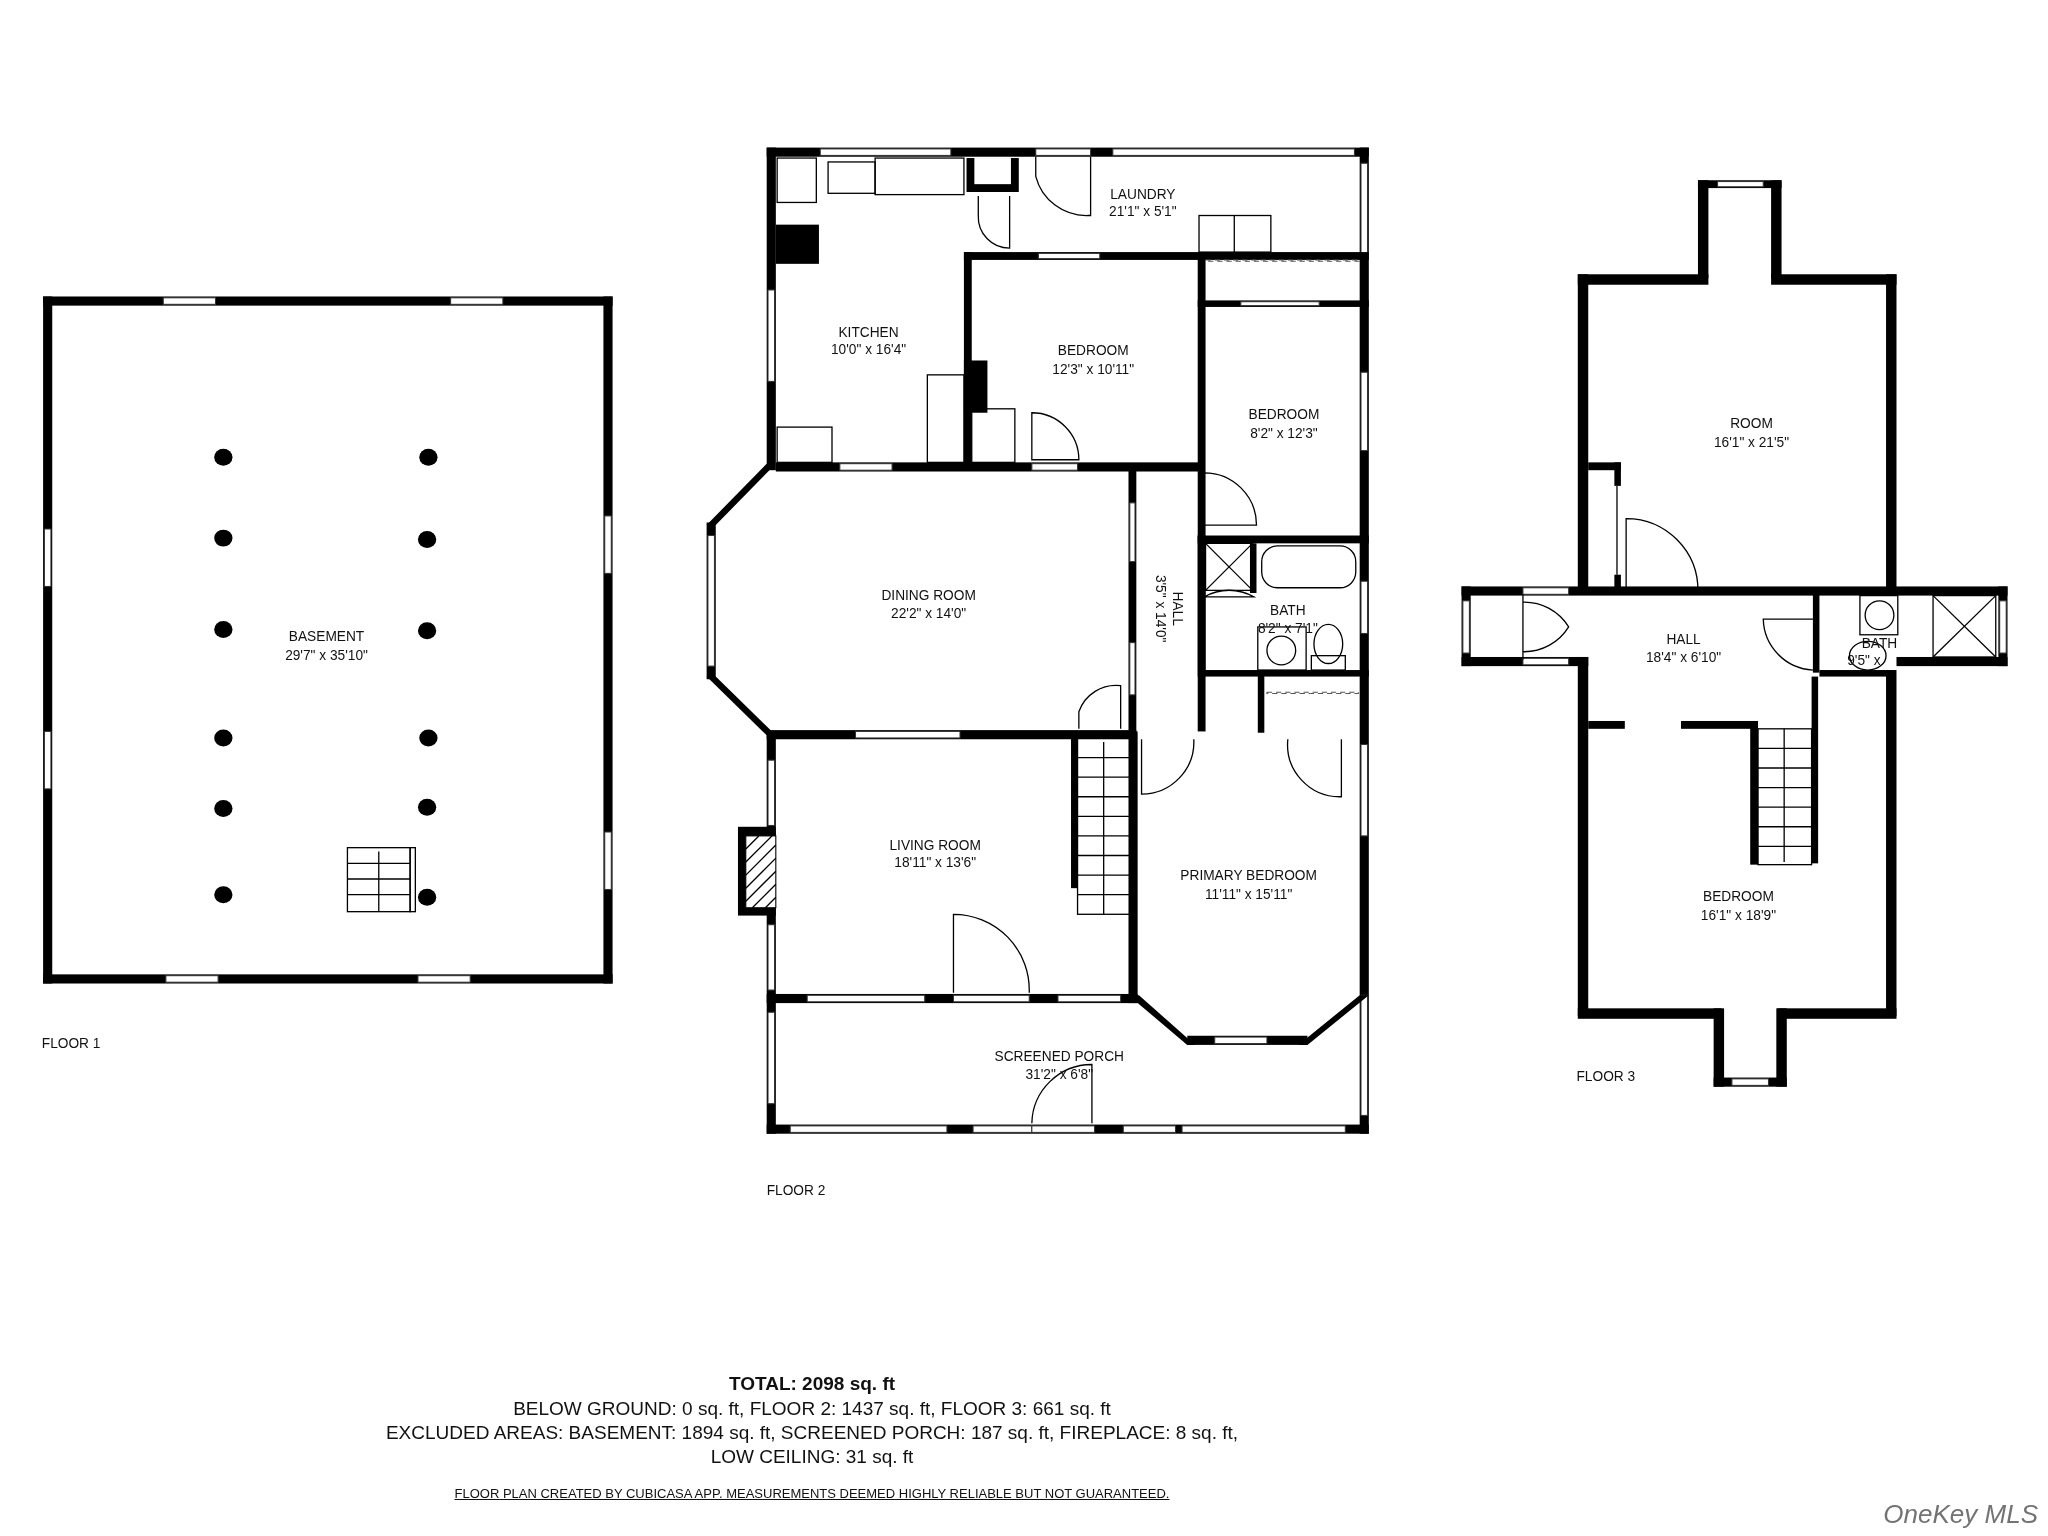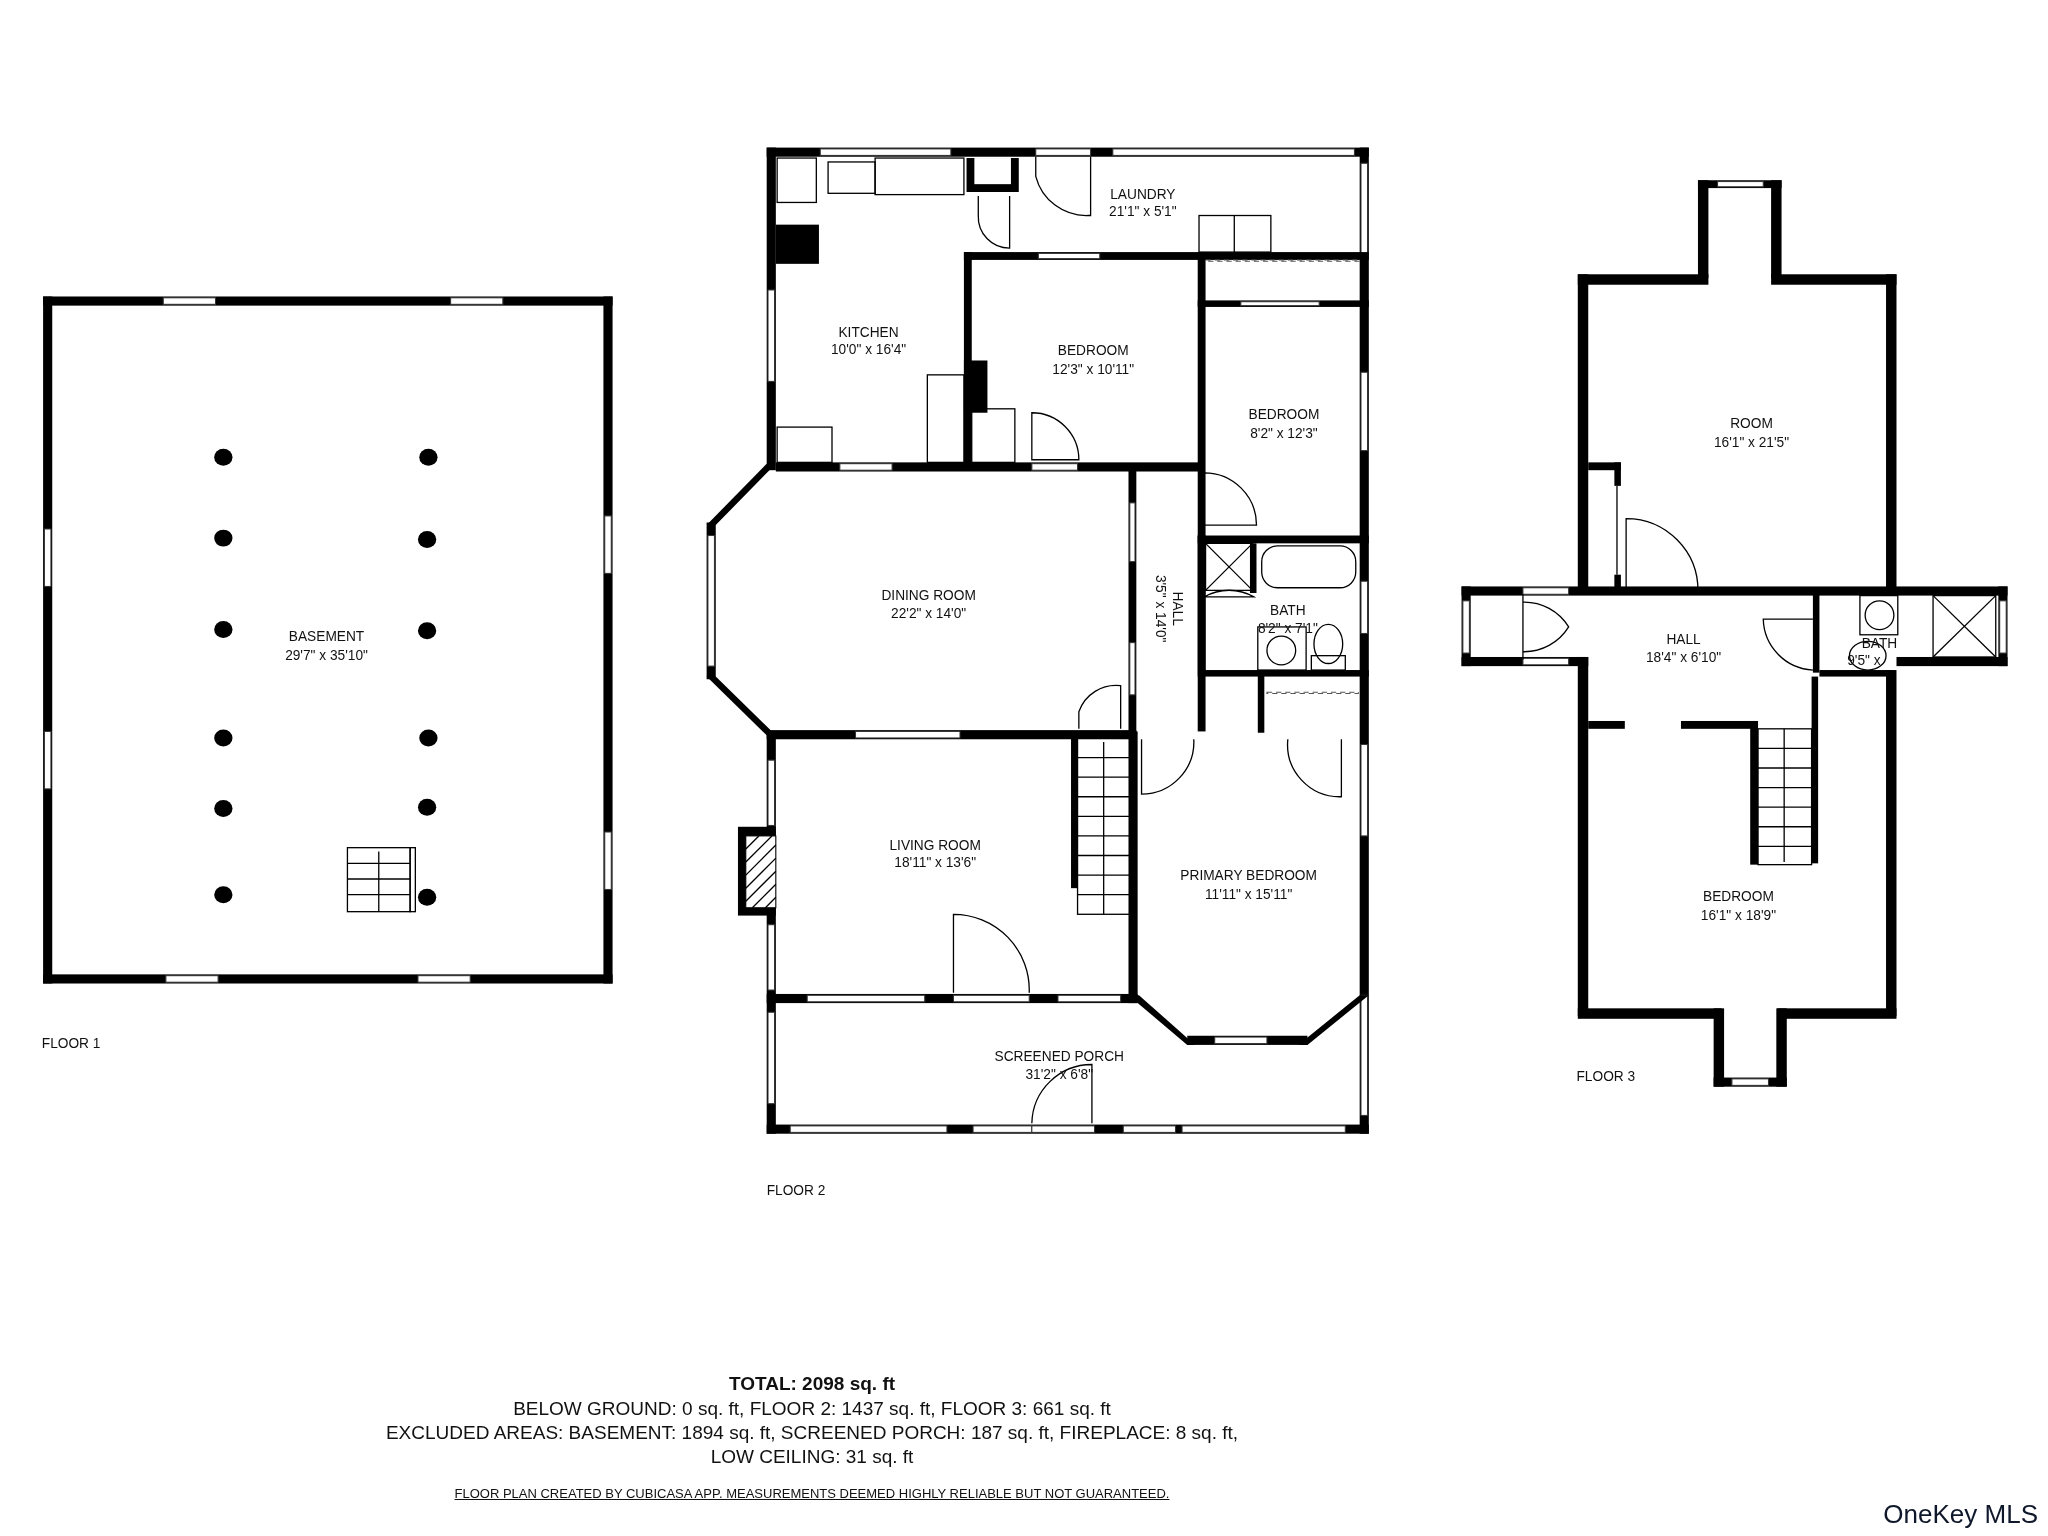--- a/index.html
+++ b/index.html
@@ -11,21 +11,21 @@
   .dash{stroke:#555;stroke-width:0.8;stroke-dasharray:4 3;fill:none;}
   .rlabel{font-family:"Liberation Sans",sans-serif;font-size:10.5px;fill:#111;text-anchor:middle;}
   .flabel{font-family:"Liberation Sans",sans-serif;font-size:10.5px;fill:#111;}
   .summary{position:absolute;left:0;width:1624px;text-align:center;font-family:"Liberation Sans",sans-serif;color:#111;}
   .sum-total{top:1373px;font-size:19px;font-weight:bold;}
   .sum-line{font-size:19px;text-align:center;}
   .sum-l1{top:1398px;}
   .sum-l2{top:1422px;}
   .sum-l3{top:1446px;}
   .disclaimer{top:1486px;font-size:13px;text-decoration:underline;}
-  .watermark{position:absolute;right:10px;bottom:6px;font-family:"Liberation Sans",sans-serif;font-size:26px;color:#0f172a;}
+  .watermark{position:absolute;right:10px;bottom:6px;font-family:"Liberation Sans",sans-serif;font-size:26px;color:#737373;font-style:italic;}
 </style>
 </head>
 <body>
 
 <svg id="plan" viewBox="0 0 1568 1176" xmlns="http://www.w3.org/2000/svg">
 
   <g>
     <rect class="wall" x="33" y="227" width="436" height="7"></rect>
     <rect class="wall" x="33" y="746" width="436" height="7"></rect>
     <rect class="wall" x="33" y="227" width="7" height="526"></rect>

